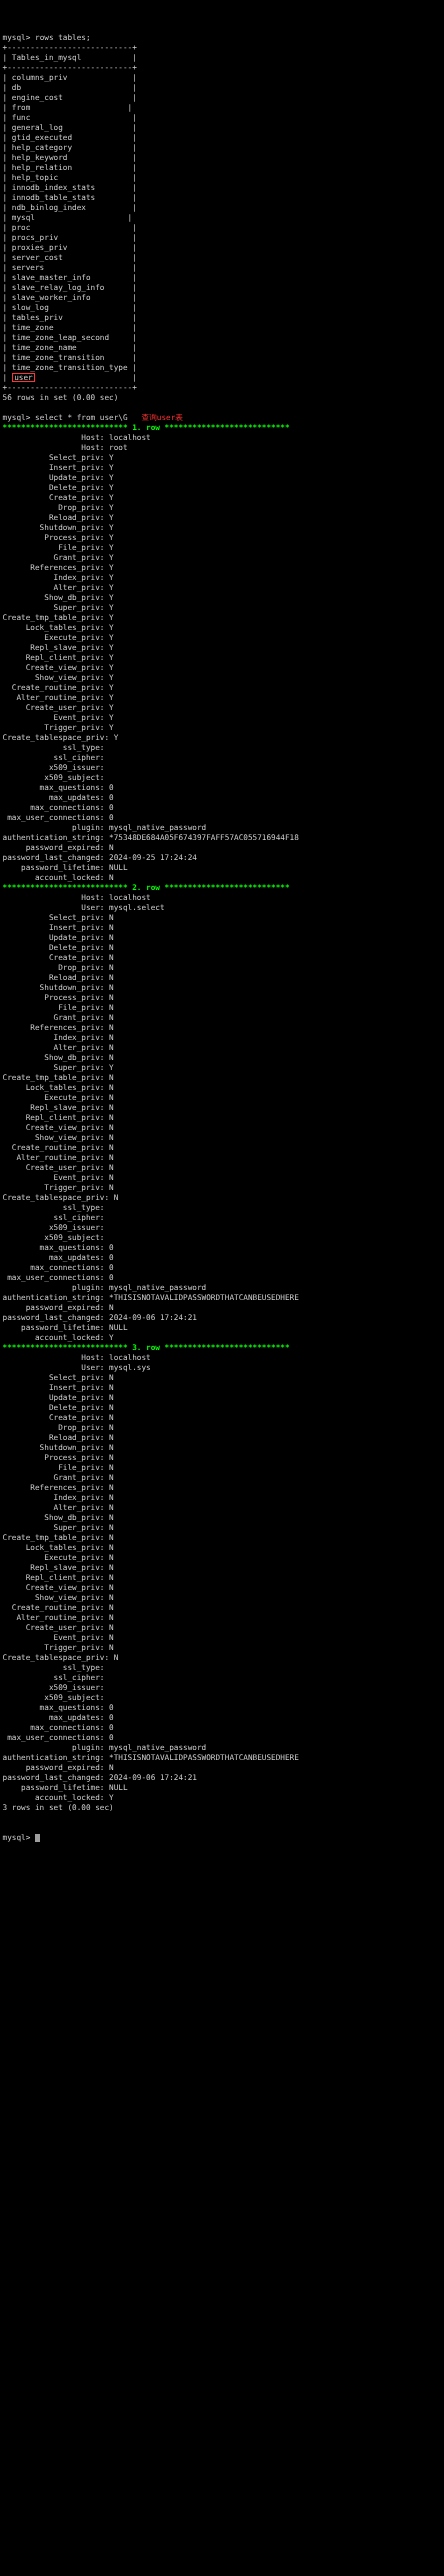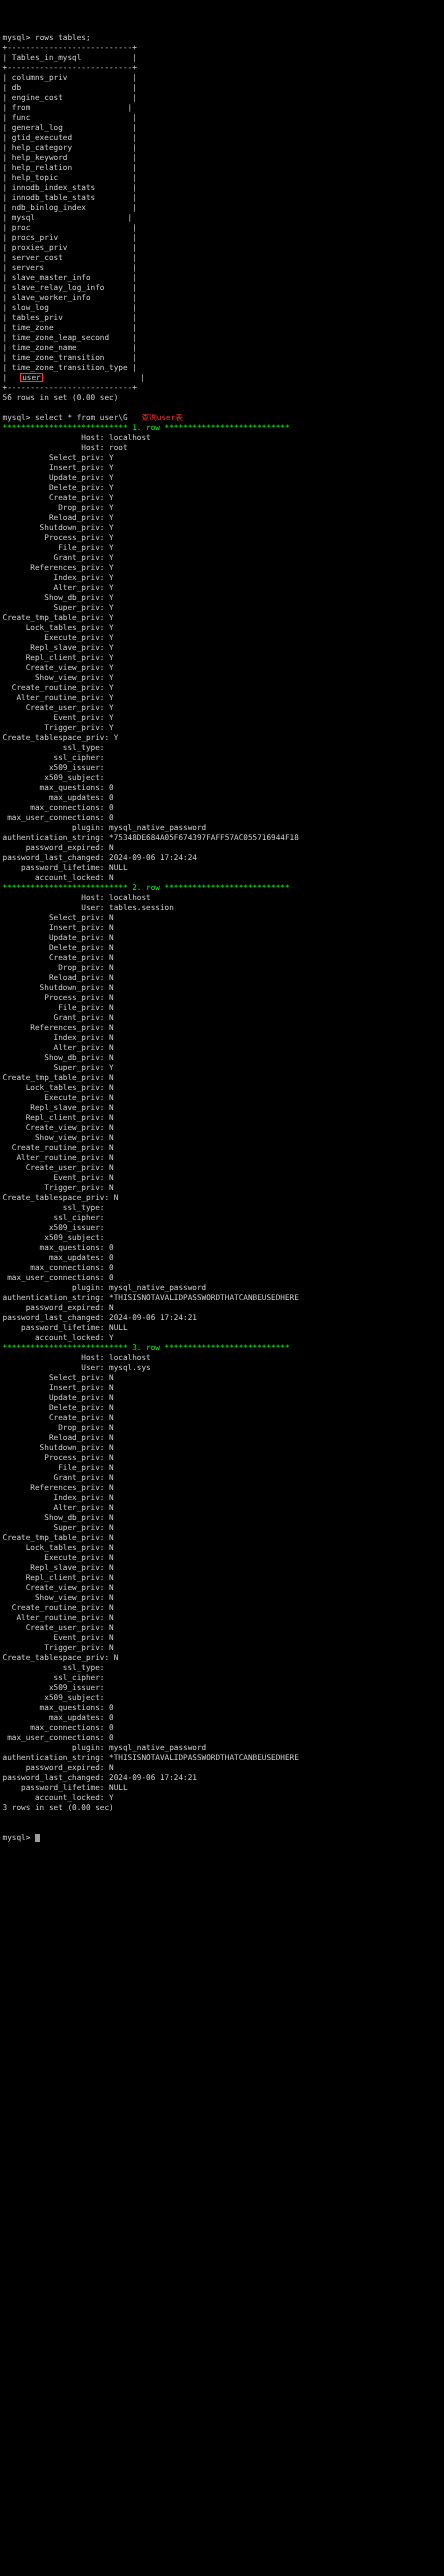--- a/index.html
+++ b/index.html
@@ -6,34 +6,33 @@
     background: #000;
     color: #ccc;
     font-family: 'Consolas', 'Monaco', monospace;
     font-size: 7.7px;
     line-height: 1.3;
     margin: 0;
     padding: 2.6px;
     white-space: pre;
   }
   .red { color: #ff3333; }
-  .green { color: #00ff00; }
+  .green { color: #00ff00; font-weight: bold; }
   .cursor {
     display: inline-block;
     width: 4.5px;
     height: 7.7px;
     background: #9e9e9e;
     vertical-align: text-bottom;
   }
   .boxed {
     border: 0.6px solid #ff3333;
     padding: 0 1.3px;
     display: inline-block;
     line-height: 1;
-    margin-left: 8px;
   }
 </style>
 </head>
 <body>
 
 
 <div id="output"><span>mysql&gt;</span> <span>rows tables;</span>
 <span>+---------------------------+</span>
 <span>| Tables_in_mysql           |</span>
 <span>+---------------------------+</span>
@@ -108,26 +107,26 @@
 <span>           ssl_cipher: </span>
 <span>          x509_issuer: </span>
 <span>         x509_subject: </span>
 <span>        max_questions: 0</span>
 <span>          max_updates: 0</span>
 <span>      max_connections: 0</span>
 <span> max_user_connections: 0</span>
 <span>               plugin: mysql_native_password</span>
 <span>authentication_string: *75348DE684A05F674397FAFF57AC055716944F18</span>
 <span>     password_expired: N</span>
-<span>password_last_changed: 2024-09-06 17:24:24</span>
+<span>password_last_changed: 2024-09-25 17:24:24</span>
 <span>    password_lifetime: NULL</span>
 <span>       account_locked: N</span>
 <span class="green">*************************** 2. row ***************************</span>
 <span>                 Host: localhost</span>
-<span>                 User: tables.session</span>
+<span>                 User: mysql.select</span>
 <span>          Select_priv: N</span>
 <span>          Insert_priv: N</span>
 <span>          Update_priv: N</span>
 <span>          Delete_priv: N</span>
 <span>          Create_priv: N</span>
 <span>            Drop_priv: N</span>
 <span>          Reload_priv: N</span>
 <span>        Shutdown_priv: N</span>
 <span>         Process_priv: N</span>
 <span>            File_priv: N</span>

